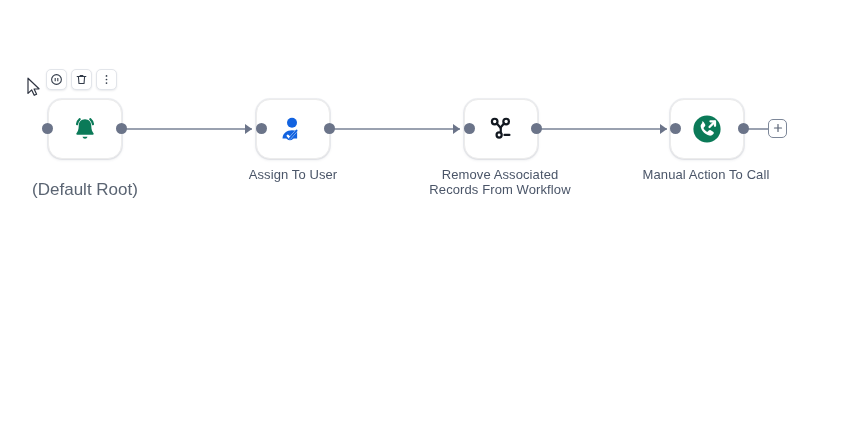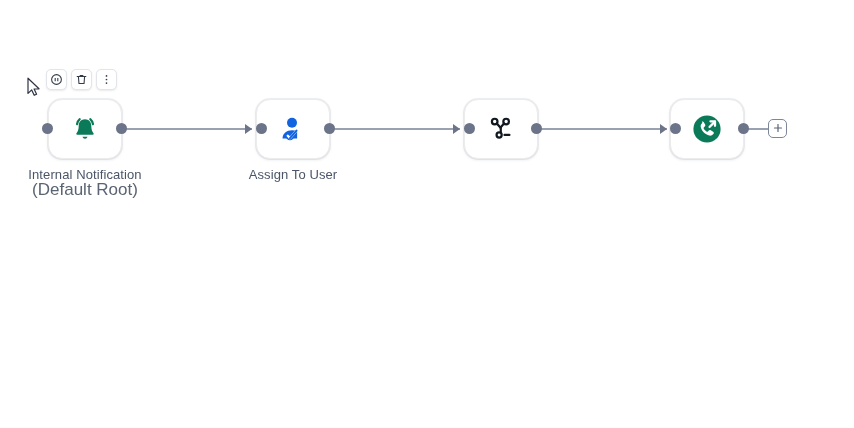--- a/index.html
+++ b/index.html
@@ -188,21 +188,20 @@
       <svg width="30" height="30" viewBox="0 0 24 24" fill="none">
         <path d="M12 4.2c-3 0-5 2.2-5 5 0 3.4-.9 5-1.8 6.1-.4.5-.1 1.2.6 1.2h12.4c.7 0 1-.7.6-1.2-.9-1.1-1.8-2.7-1.8-6.1 0-2.8-2-5-5-5z" fill="#0b7a58"></path>
         <path d="M10 18.2c.3 1 1 1.6 2 1.6s1.7-.6 2-1.6z" fill="#0b7a58"></path>
         <path d="M5.6 8.2C5.9 6.4 6.7 5 7.8 4.1" stroke="#0b7a58" stroke-width="1.7" stroke-linecap="round"></path>
         <path d="M18.4 8.2c-.3-1.8-1.1-3.2-2.2-4.1" stroke="#0b7a58" stroke-width="1.7" stroke-linecap="round"></path>
       </svg>
     </span>
   </div>
   <div class="port" style="left:42px; top:123px;"></div>
   <div class="port" style="left:116px; top:123px;"></div>
-  <div class="node-label" style="left:0px; top:167px; width:170px;">Internal Notification</div>
   <div class="node-sublabel" style="left:0px; top:183px; width:170px;">(Default Root)</div>
 
   <div class="flow-node" style="left:256px; top:99px;">
     <span class="node-icon">
       <svg width="30" height="30" viewBox="0 0 24 24" fill="none">
         <circle cx="11.2" cy="7" r="4" fill="#1263e0"></circle>
         <path d="M3.6 19.6c0-4 3.4-6.6 7.6-6.6 1.5 0 2.9.3 4.1.9v5.7z" fill="#1263e0"></path>
         <path d="M9.6 14.2c-1.9 0-3.4 1.5-3.4 3.4S7.7 21 9.6 21 13 19.5 13 17.6s-1.5-3.4-3.4-3.4z" fill="#1263e0"></path>
         <path d="M7.8 17.4l1.8 1.9 4.6-5.3" stroke="#ffffff" stroke-width="1.9" stroke-linecap="round" stroke-linejoin="round" fill="none"></path>
         <path d="M9.6 19.3l5.2-6" stroke="#1263e0" stroke-width="1.6" stroke-linecap="round"></path>
@@ -221,33 +220,36 @@
         <path d="M8.4 7.3l3.2 3.6"></path>
         <path d="M14.6 7.3l-3 3.4"></path>
         <path d="M11.8 10.9v4.2"></path>
         <circle cx="10.4" cy="17.1" r="2.2"></circle>
         <path d="M15 17.1h4.2"></path>
       </svg>
     </span>
   </div>
   <div class="port" style="left:464px; top:123px;"></div>
   <div class="port" style="left:531px; top:123px;"></div>
+  <div class="node-label" style="left:415px; top:167px; width:170px;">Remove Associated
+Records From Workflow</div>
 
   <div class="flow-node" style="left:670px; top:99px;">
     <span class="node-icon">
       <svg width="32" height="32" viewBox="0 0 24 24" fill="none">
         <circle cx="12" cy="12" r="10.2" fill="#0b7a58"></circle>
         <path d="M8.1 6.6c.5-.4 1.2-.3 1.5.3l1 1.8c.3.5.2 1.1-.3 1.5l-.7.6c-.2.2-.3.5-.1.8.5 1 1.4 1.9 2.4 2.4.3.1.6.1.8-.1l.6-.7c.4-.4 1-.5 1.5-.2l1.8 1c.6.3.7 1 .3 1.5-.8 1-2 1.7-3.2 1.4-3-.7-5.7-3.4-6.4-6.4-.3-1.2.3-2.4 1.3-3.2z" fill="#ffffff"></path>
         <path d="M13.9 10.5l4-4" stroke="#ffffff" stroke-width="1.7" stroke-linecap="round"></path>
         <path d="M14.6 6.2h3.4v3.4" stroke="#ffffff" stroke-width="1.7" stroke-linecap="round" stroke-linejoin="round" fill="none"></path>
       </svg>
     </span>
   </div>
   <div class="port" style="left:670px; top:123px;"></div>
   <div class="port" style="left:738px; top:123px;"></div>
+  <div class="node-label" style="left:621px; top:167px; width:170px;">Manual Action To Call</div>
 
   <div class="add-btn" style="left:768px; top:119px;">
     <span>
       <svg width="12" height="12" viewBox="0 0 24 24" fill="none" stroke="#5a6476" stroke-width="2.4" stroke-linecap="round">
         <line x1="12" y1="5" x2="12" y2="19"></line>
         <line x1="5" y1="12" x2="19" y2="12"></line>
       </svg>
     </span>
   </div>
 

